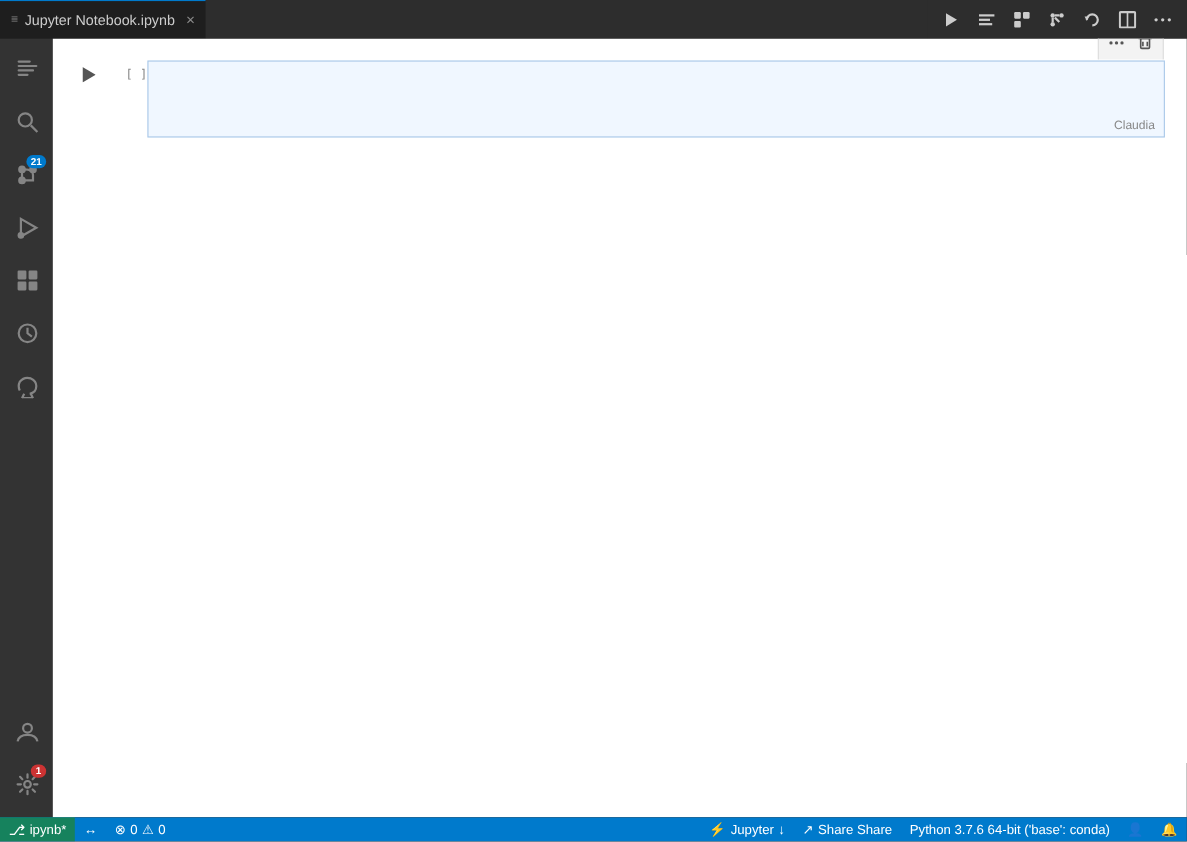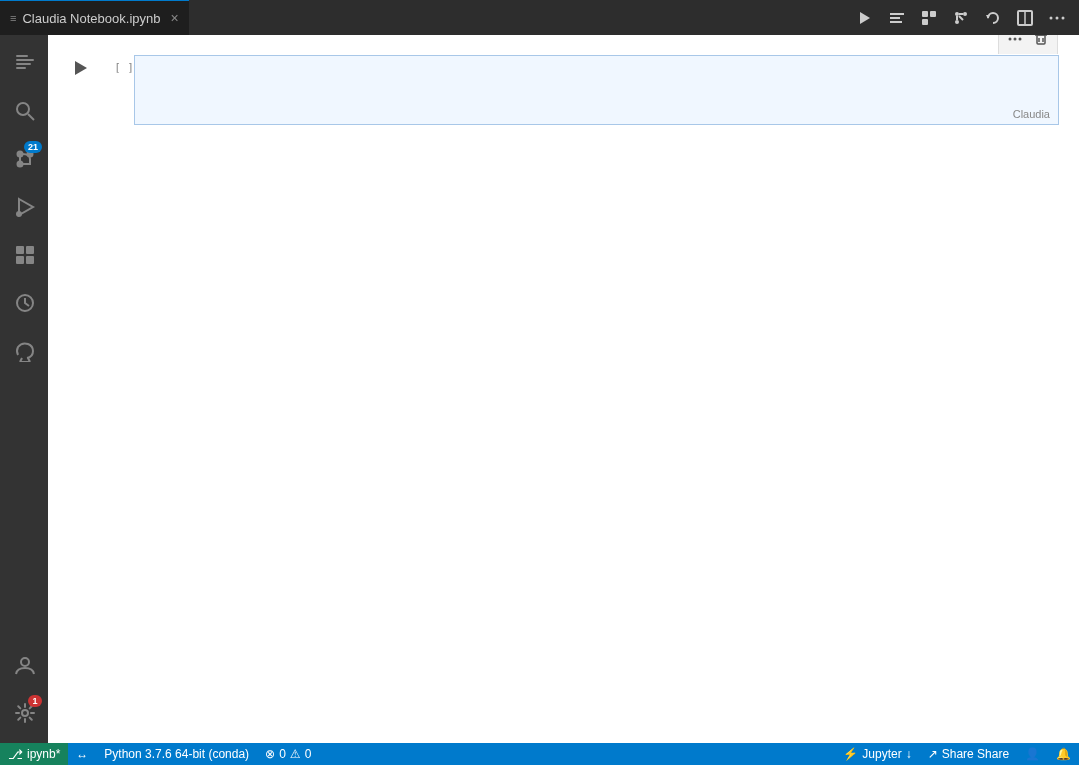--- a/index.html
+++ b/index.html
@@ -238,21 +238,21 @@
     .status-spacer { flex: 1; }
     .status-branch { background: #16825d; }
     
   </style>
 </head>
 <body>
 
 <div class="tab-bar">
   <div class="tab">
     <span class="tab-icon">≡</span>
-    <span class="tab-title">Claudia Notebook.ipynb</span>
+    <span class="tab-title">Jupyter Notebook.ipynb</span>
     <span class="tab-close">×</span>
   </div>
   <div class="tab-spacer"></div>
   <div class="toolbar-right">
     <button class="toolbar-btn" title="Run All">
       <svg width="16" height="16" viewBox="0 0 16 16" fill="currentColor">
           <polygon points="3,2 13,8 3,14"></polygon>
         </svg>
     </button>
     <button class="toolbar-btn" title="Clear All Outputs">
@@ -409,37 +409,37 @@
 
 <div class="status-bar">
   <div class="status-item status-branch">
     <span class="status-icon">⎇</span>
     <span>ipynb*</span>
   </div>
   <div class="status-item">
     <span>↔</span>
   </div>
   <div class="status-item">
-    <span>Python 3.7.6 64-bit (conda)</span>
-  </div>
-  <div class="status-item">
     <span>⊗</span>
     <span>0</span>
     <span>⚠</span>
     <span>0</span>
   </div>
   <div class="status-spacer"></div>
   <div class="status-item">
     <span>⚡</span>
     <span>Jupyter</span>
     <span>↓</span>
   </div>
   <div class="status-item">
     <span>↗</span>
     <span>Share Share</span>
   </div>
   <div class="status-item">
+    <span>Python 3.7.6 64-bit ('base': conda)</span>
+  </div>
+  <div class="status-item">
     <span>👤</span>
   </div>
   <div class="status-item">
     <span>🔔</span>
   </div>
 </div>
 
 </body></html>

